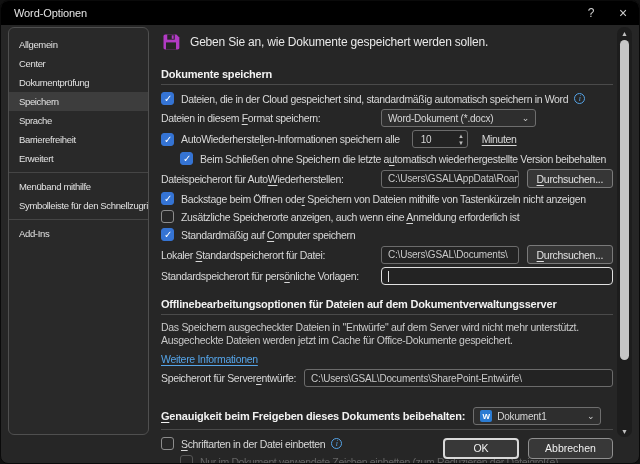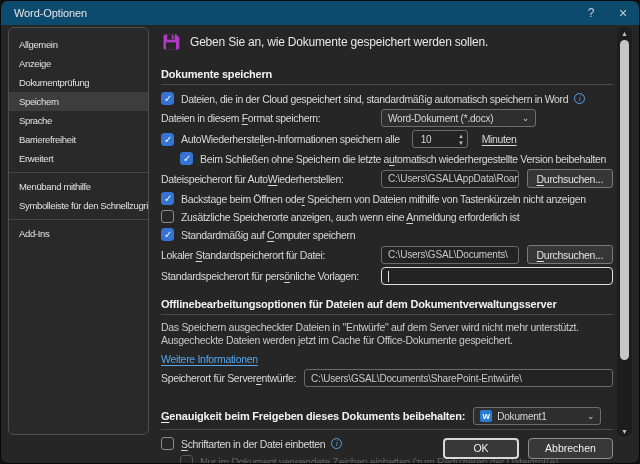--- a/index.html
+++ b/index.html
@@ -3,21 +3,21 @@
 <meta charset="utf-8">
 <style>
   html,body{margin:0;padding:0;background:#111;}
   *{box-sizing:border-box;}
   .dialog{
     position:relative;width:640px;height:464px;background:#262626;
     font-family:"Liberation Sans",sans-serif;color:#d8d8d8;
     border:1px solid #0a0a0a;border-radius:8px;overflow:hidden;
   }
   
-  .titlebar{position:absolute;top:0;left:0;right:0;height:24px;background:#0c4a6e;
+  .titlebar{position:absolute;top:0;left:0;right:0;height:24px;background:#000000;
     display:flex;align-items:center;}
   .titlebar .title{font-size:11px;color:#e4e4e4;padding-left:13px;letter-spacing:-0.1px;}
   .titlebar .tb-btns{margin-left:auto;display:flex;height:100%;}
   .tb-btn{width:32px;height:100%;display:flex;align-items:center;justify-content:center;
     color:#cfcfcf;font-size:12px;cursor:default;}
   .tb-btn.close{font-size:14px;}
   
   .bodywrap{position:absolute;top:24px;left:0;right:0;bottom:0;display:flex;}
   
   .sidebar{width:141px;margin:2px 0 0 7px;height:calc(100% - 30px);
@@ -110,21 +110,21 @@
     <div class="tb-btns">
       <div class="tb-btn">?</div>
       <div class="tb-btn close">×</div>
     </div>
   </div>
 
   <div class="bodywrap">
 
     <div class="sidebar">
       <div class="nav-item">Allgemein</div>
-      <div class="nav-item">Anzeige</div>
+      <div class="nav-item">Center</div>
       <div class="nav-item">Dokumentprüfung</div>
       <div class="nav-item sel">Speichern</div>
       <div class="nav-item">Sprache</div>
       <div class="nav-item">Barrierefreiheit</div>
       <div class="nav-item">Erweitert</div>
       <div class="nav-div"></div>
       <div class="nav-item">Menüband mithilfe</div>
       <div class="nav-item">Symbolleiste für den Schnellzugriff</div>
       <div class="nav-div"></div>
       <div class="nav-item">Add-Ins</div>

